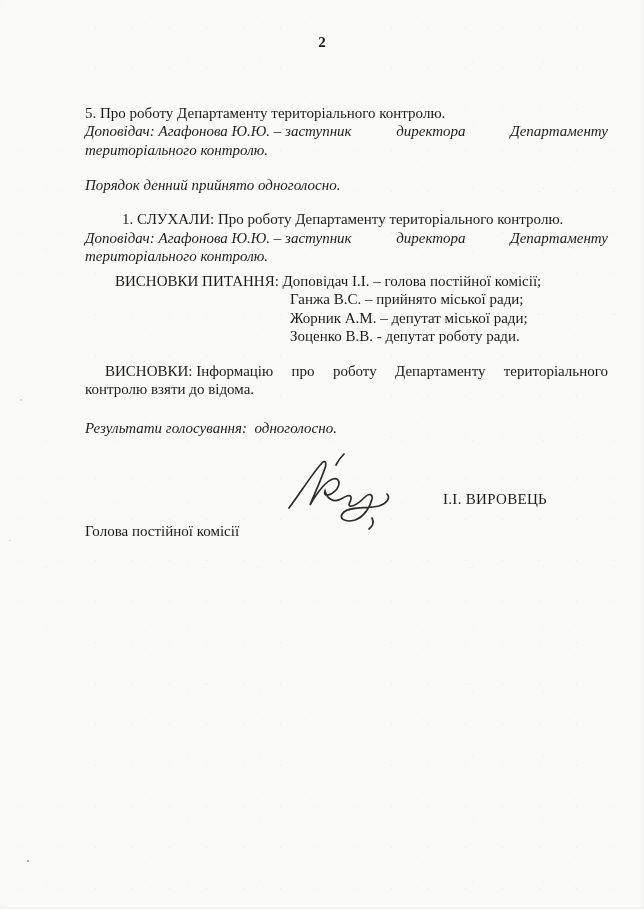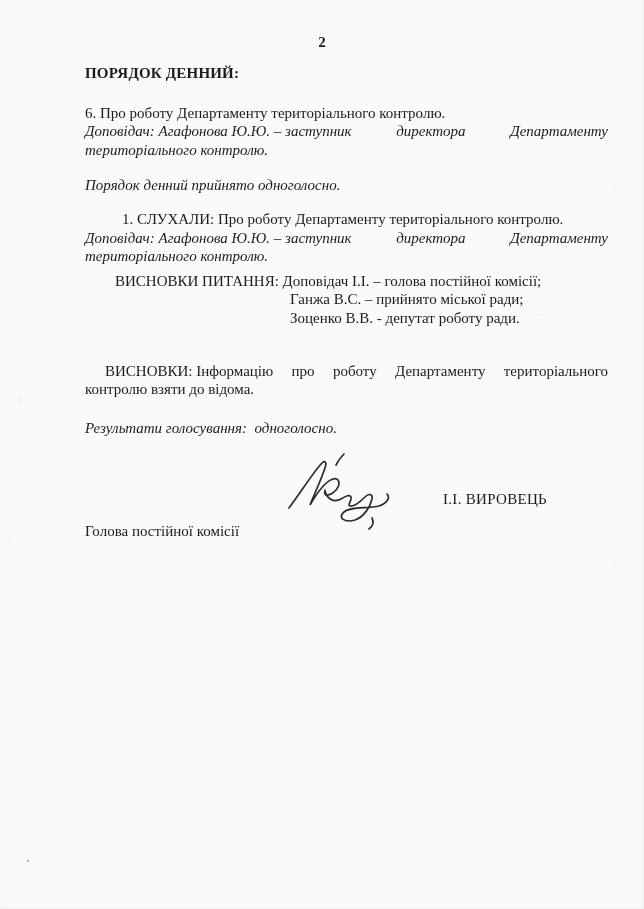--- a/index.html
+++ b/index.html
@@ -47,24 +47,23 @@
   .speck.s2 { left: 20px; top: 399px; width: 2px; height: 2px; opacity: .45; }
   .speck.s3 { left: 9px;  top: 540px; width: 2px; height: 1px; opacity: .35; }
 </style>
 </head>
 <body>
 
 <div class="page">
 
   <div class="abs pagenum">2</div>
 
-  <div class="abs content-left heading">ПОРЯДОК ДЕННИЙ:</div>
 
   <div class="abs content-left" style="top:104px">
-    <div>6. Про роботу Департаменту територіального контролю.</div>
+    <div>5. Про роботу Департаменту територіального контролю.</div>
   </div>
   <div class="abs content-left it jline" style="top:122px">
     <span>Доповідач: Агафонова Ю.Ю. – заступник</span>
     <span>директора</span>
     <span>Департаменту</span>
   </div>
   <div class="abs content-left it" style="top:141px">територіального контролю.</div>
 
   <div class="abs content-left it" style="top:176px">Порядок денний прийнято одноголосно.</div>
 
@@ -76,20 +75,21 @@
   </div>
   <div class="abs content-left it" style="top:247px">територіального контролю.</div>
 
   <div class="abs content-left" style="top:272px">
     <div class="q-first">
       <span>ВИСНОВКИ ПИТАННЯ:</span>
       <span> </span>
       <span>Доповідач І.І. – голова постійної комісії;</span>
     </div>
     <div class="q-hang">Ганжа В.С. – прийнято міської ради;</div>
+    <div class="q-hang">Жорник А.М. – депутат міської ради;</div>
     <div class="q-hang">Зоценко В.В. - депутат роботу ради.</div>
   </div>
 
   <div class="abs content-left" style="top:362px">
     <div class="jline c-first">
       <span>ВИСНОВКИ: Інформацію</span>
       <span>про</span>
       <span>роботу</span>
       <span>Департаменту</span>
       <span>територіального</span>

